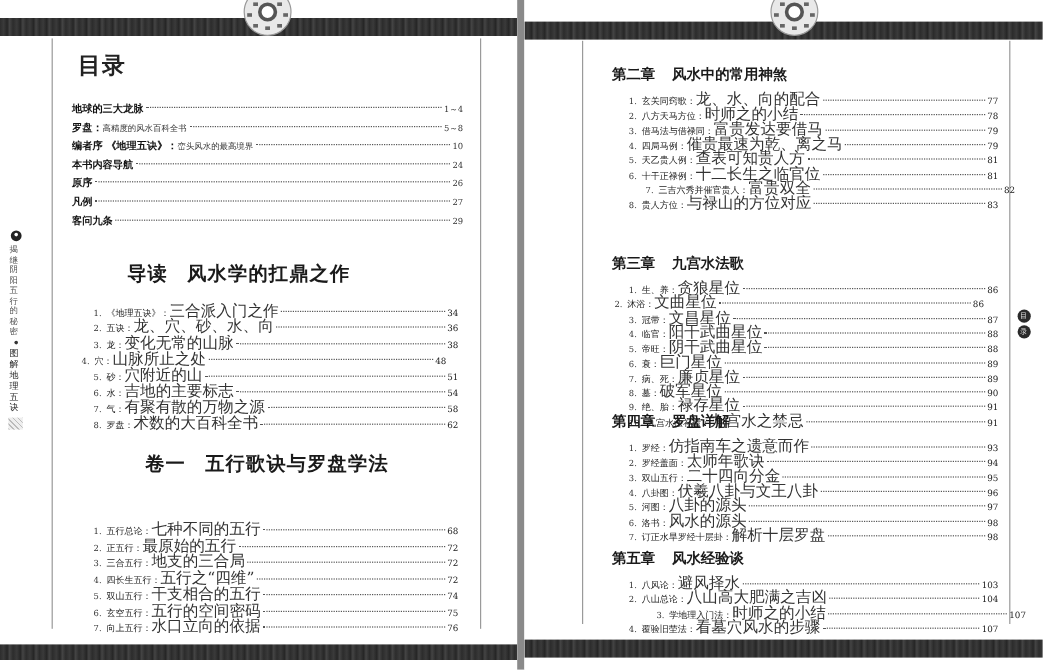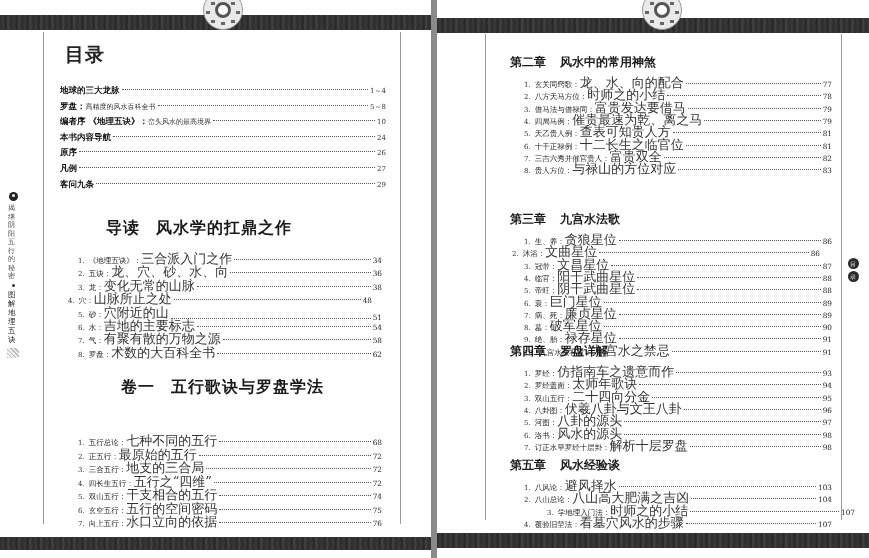--- a/index.html
+++ b/index.html
@@ -139,21 +139,21 @@
       <div class="row item" style="left: 78px; width: 304px; top: 276.8px;">
         <span class="lbl"><span class="num">3.</span><span>龙：</span><span class="sub">变化无常的山脉</span></span>
         <span class="dots"></span>
         <span class="pg">38</span>
       </div>
       <div class="row item" style="left: 68px; width: 304px; top: 290.2px;">
         <span class="lbl"><span class="num">4.</span><span>穴：</span><span class="sub">山脉所止之处</span></span>
         <span class="dots"></span>
         <span class="pg">48</span>
       </div>
-      <div class="row item" style="left: 78px; width: 304px; top: 303.6px; align-items: flex-end;">
+      <div class="row item" style="left: 78px; width: 304px; top: 303.6px;">
         <span class="lbl"><span class="num">5.</span><span>砂：</span><span class="sub">穴附近的山</span></span>
         <span class="dots"></span>
         <span class="pg">51</span>
       </div>
       <div class="row item" style="left: 78px; width: 304px; top: 317px;">
         <span class="lbl"><span class="num">6.</span><span>水：</span><span class="sub">吉地的主要标志</span></span>
         <span class="dots"></span>
         <span class="pg">54</span>
       </div>
       <div class="row item" style="left: 78px; width: 304px; top: 330.4px;">
@@ -265,21 +265,21 @@
         <div class="row item" style="left: 87px; width: 308px; top: 123.2px;">
           <span class="lbl"><span class="num">5.</span><span>天乙贵人例：</span><span class="sub">查表可知贵人方</span></span>
           <span class="dots"></span>
           <span class="pg">81</span>
         </div>
         <div class="row item" style="left: 87px; width: 308px; top: 135.5px;">
           <span class="lbl"><span class="num">6.</span><span>十干正禄例：</span><span class="sub">十二长生之临官位</span></span>
           <span class="dots"></span>
           <span class="pg">81</span>
         </div>
-        <div class="row item" style="left: 87px; width: 308px; top: 147.8px;">
+        <div class="row item" style="left: 101px; width: 308px; top: 147.8px;">
           <span class="lbl"><span class="num">7.</span><span>三吉六秀并催官贵人：</span><span class="sub">富贵双全</span></span>
           <span class="dots"></span>
           <span class="pg">82</span>
         </div>
         <div class="row item" style="left: 87px; width: 308px; top: 160.1px;">
           <span class="lbl"><span class="num">8.</span><span>贵人方位：</span><span class="sub">与禄山的方位对应</span></span>
           <span class="dots"></span>
           <span class="pg">83</span>
         </div>
       </div>

